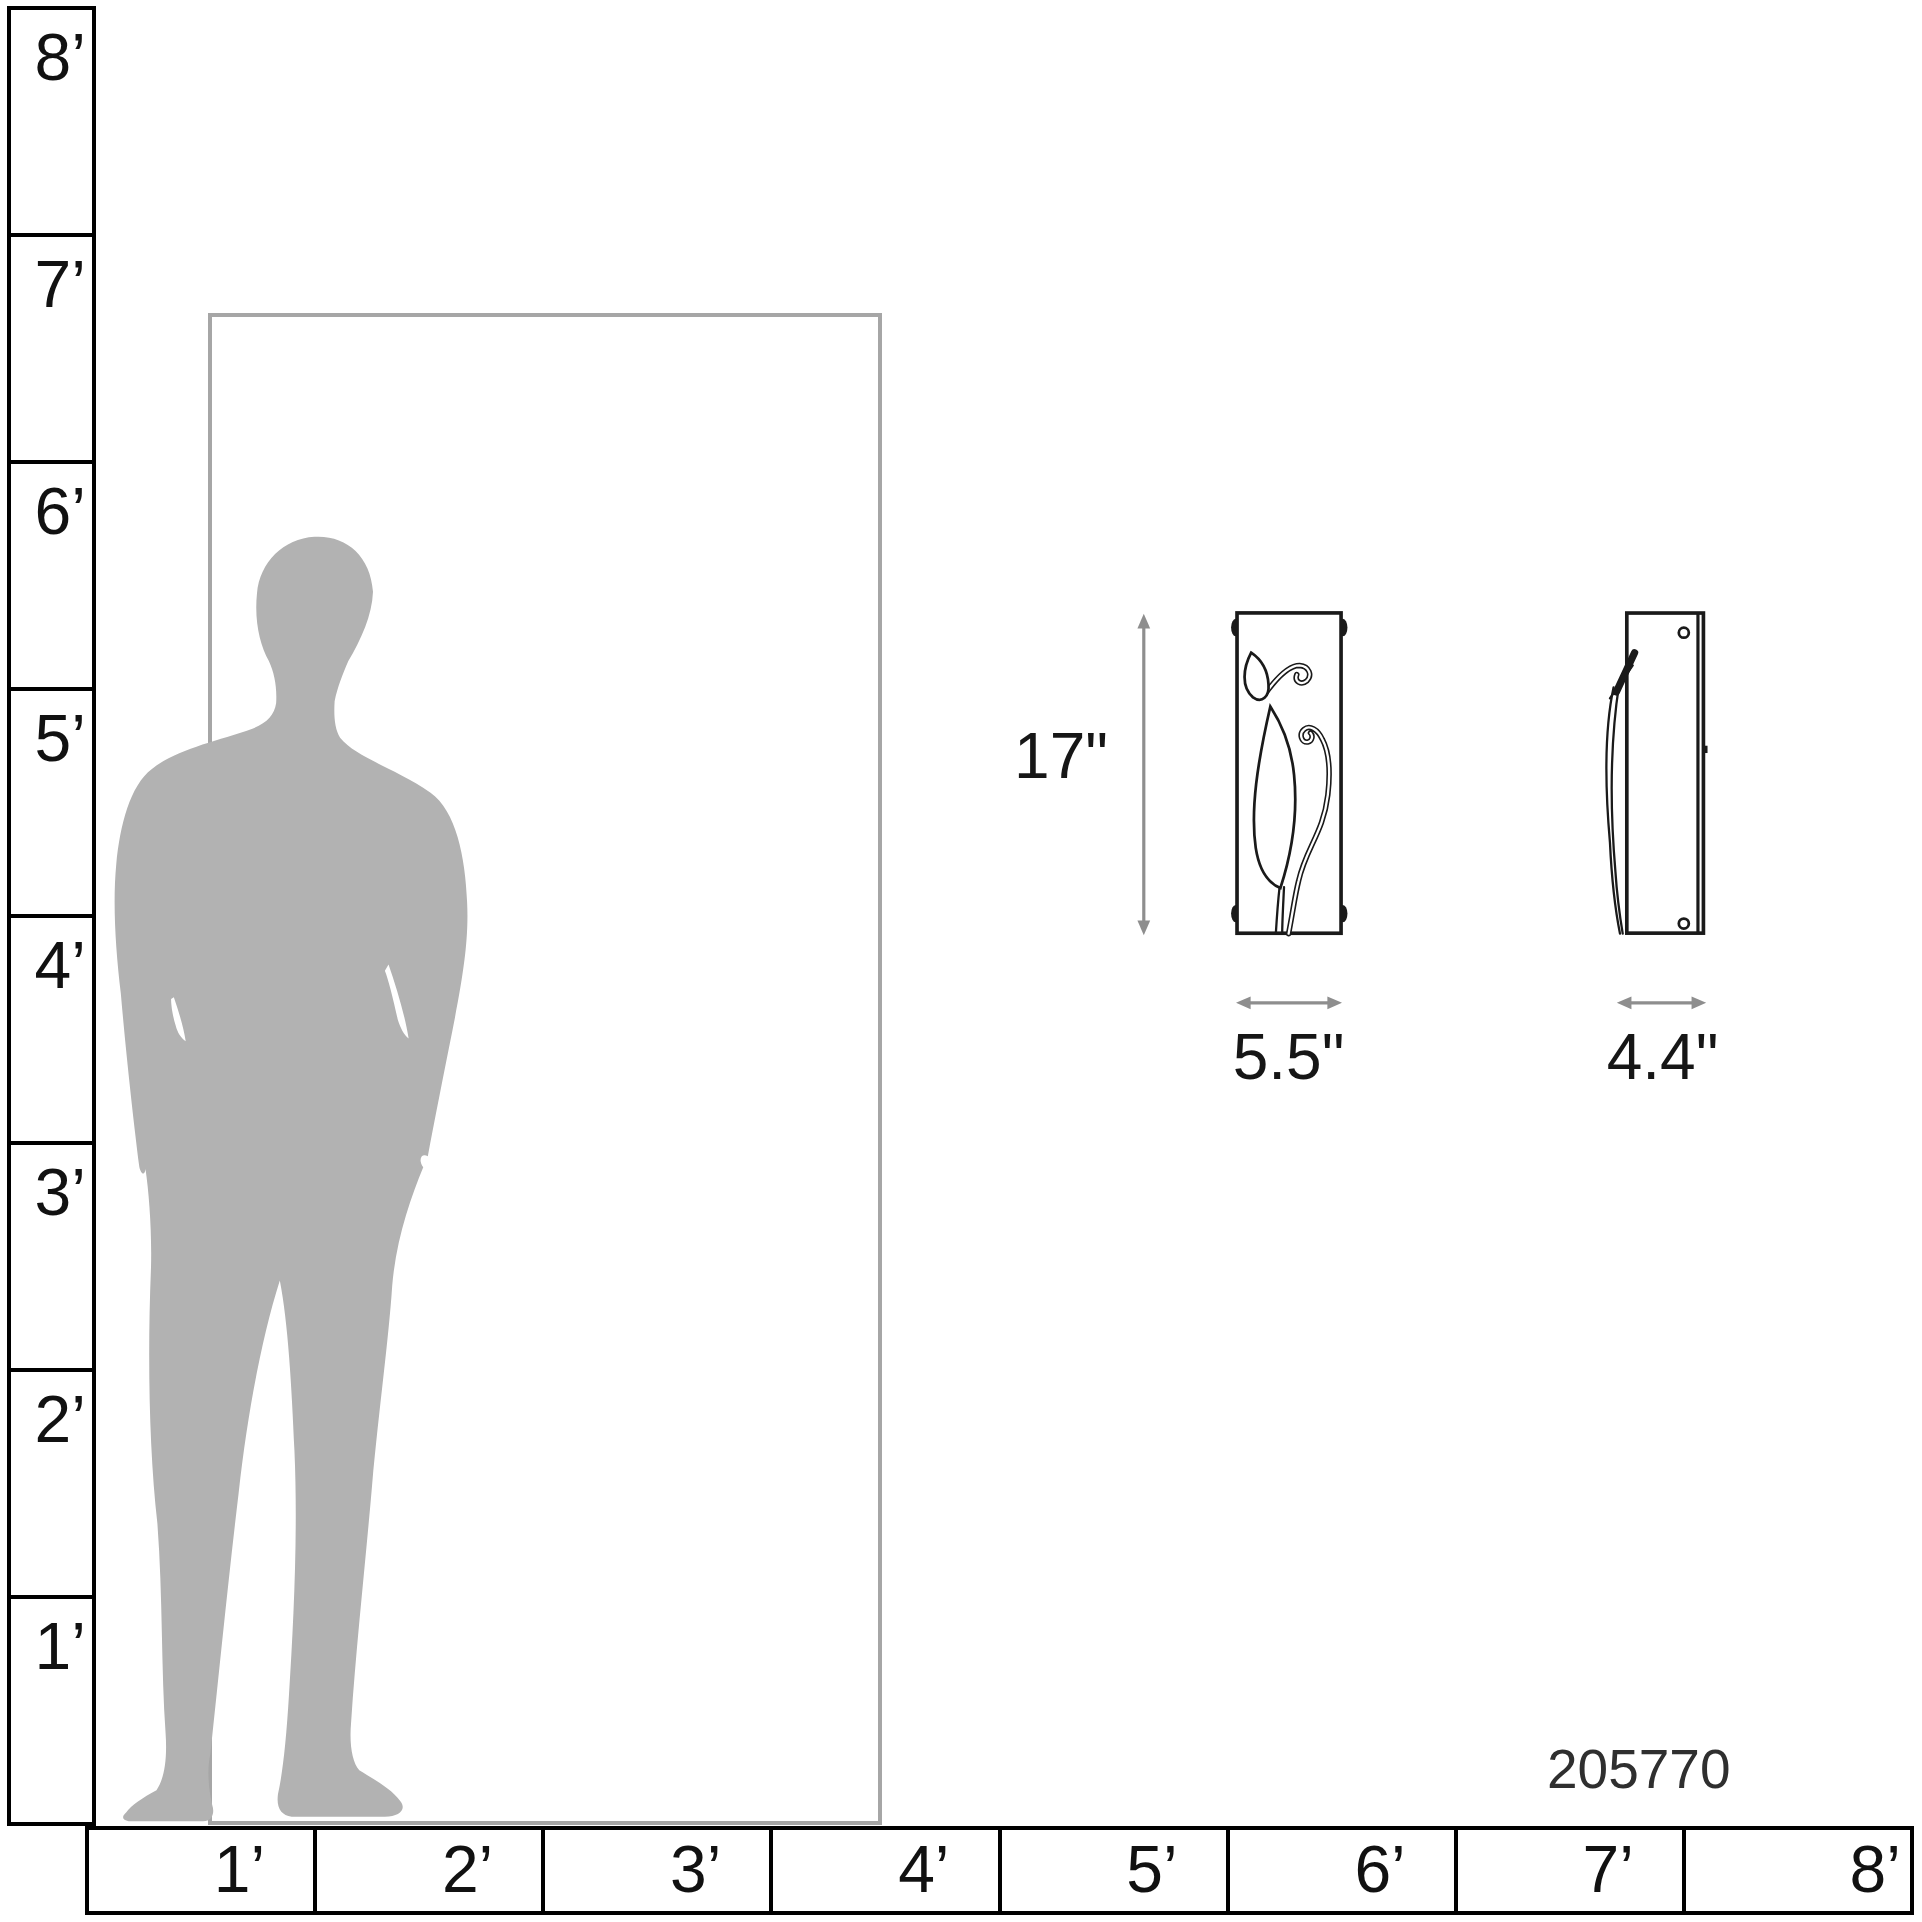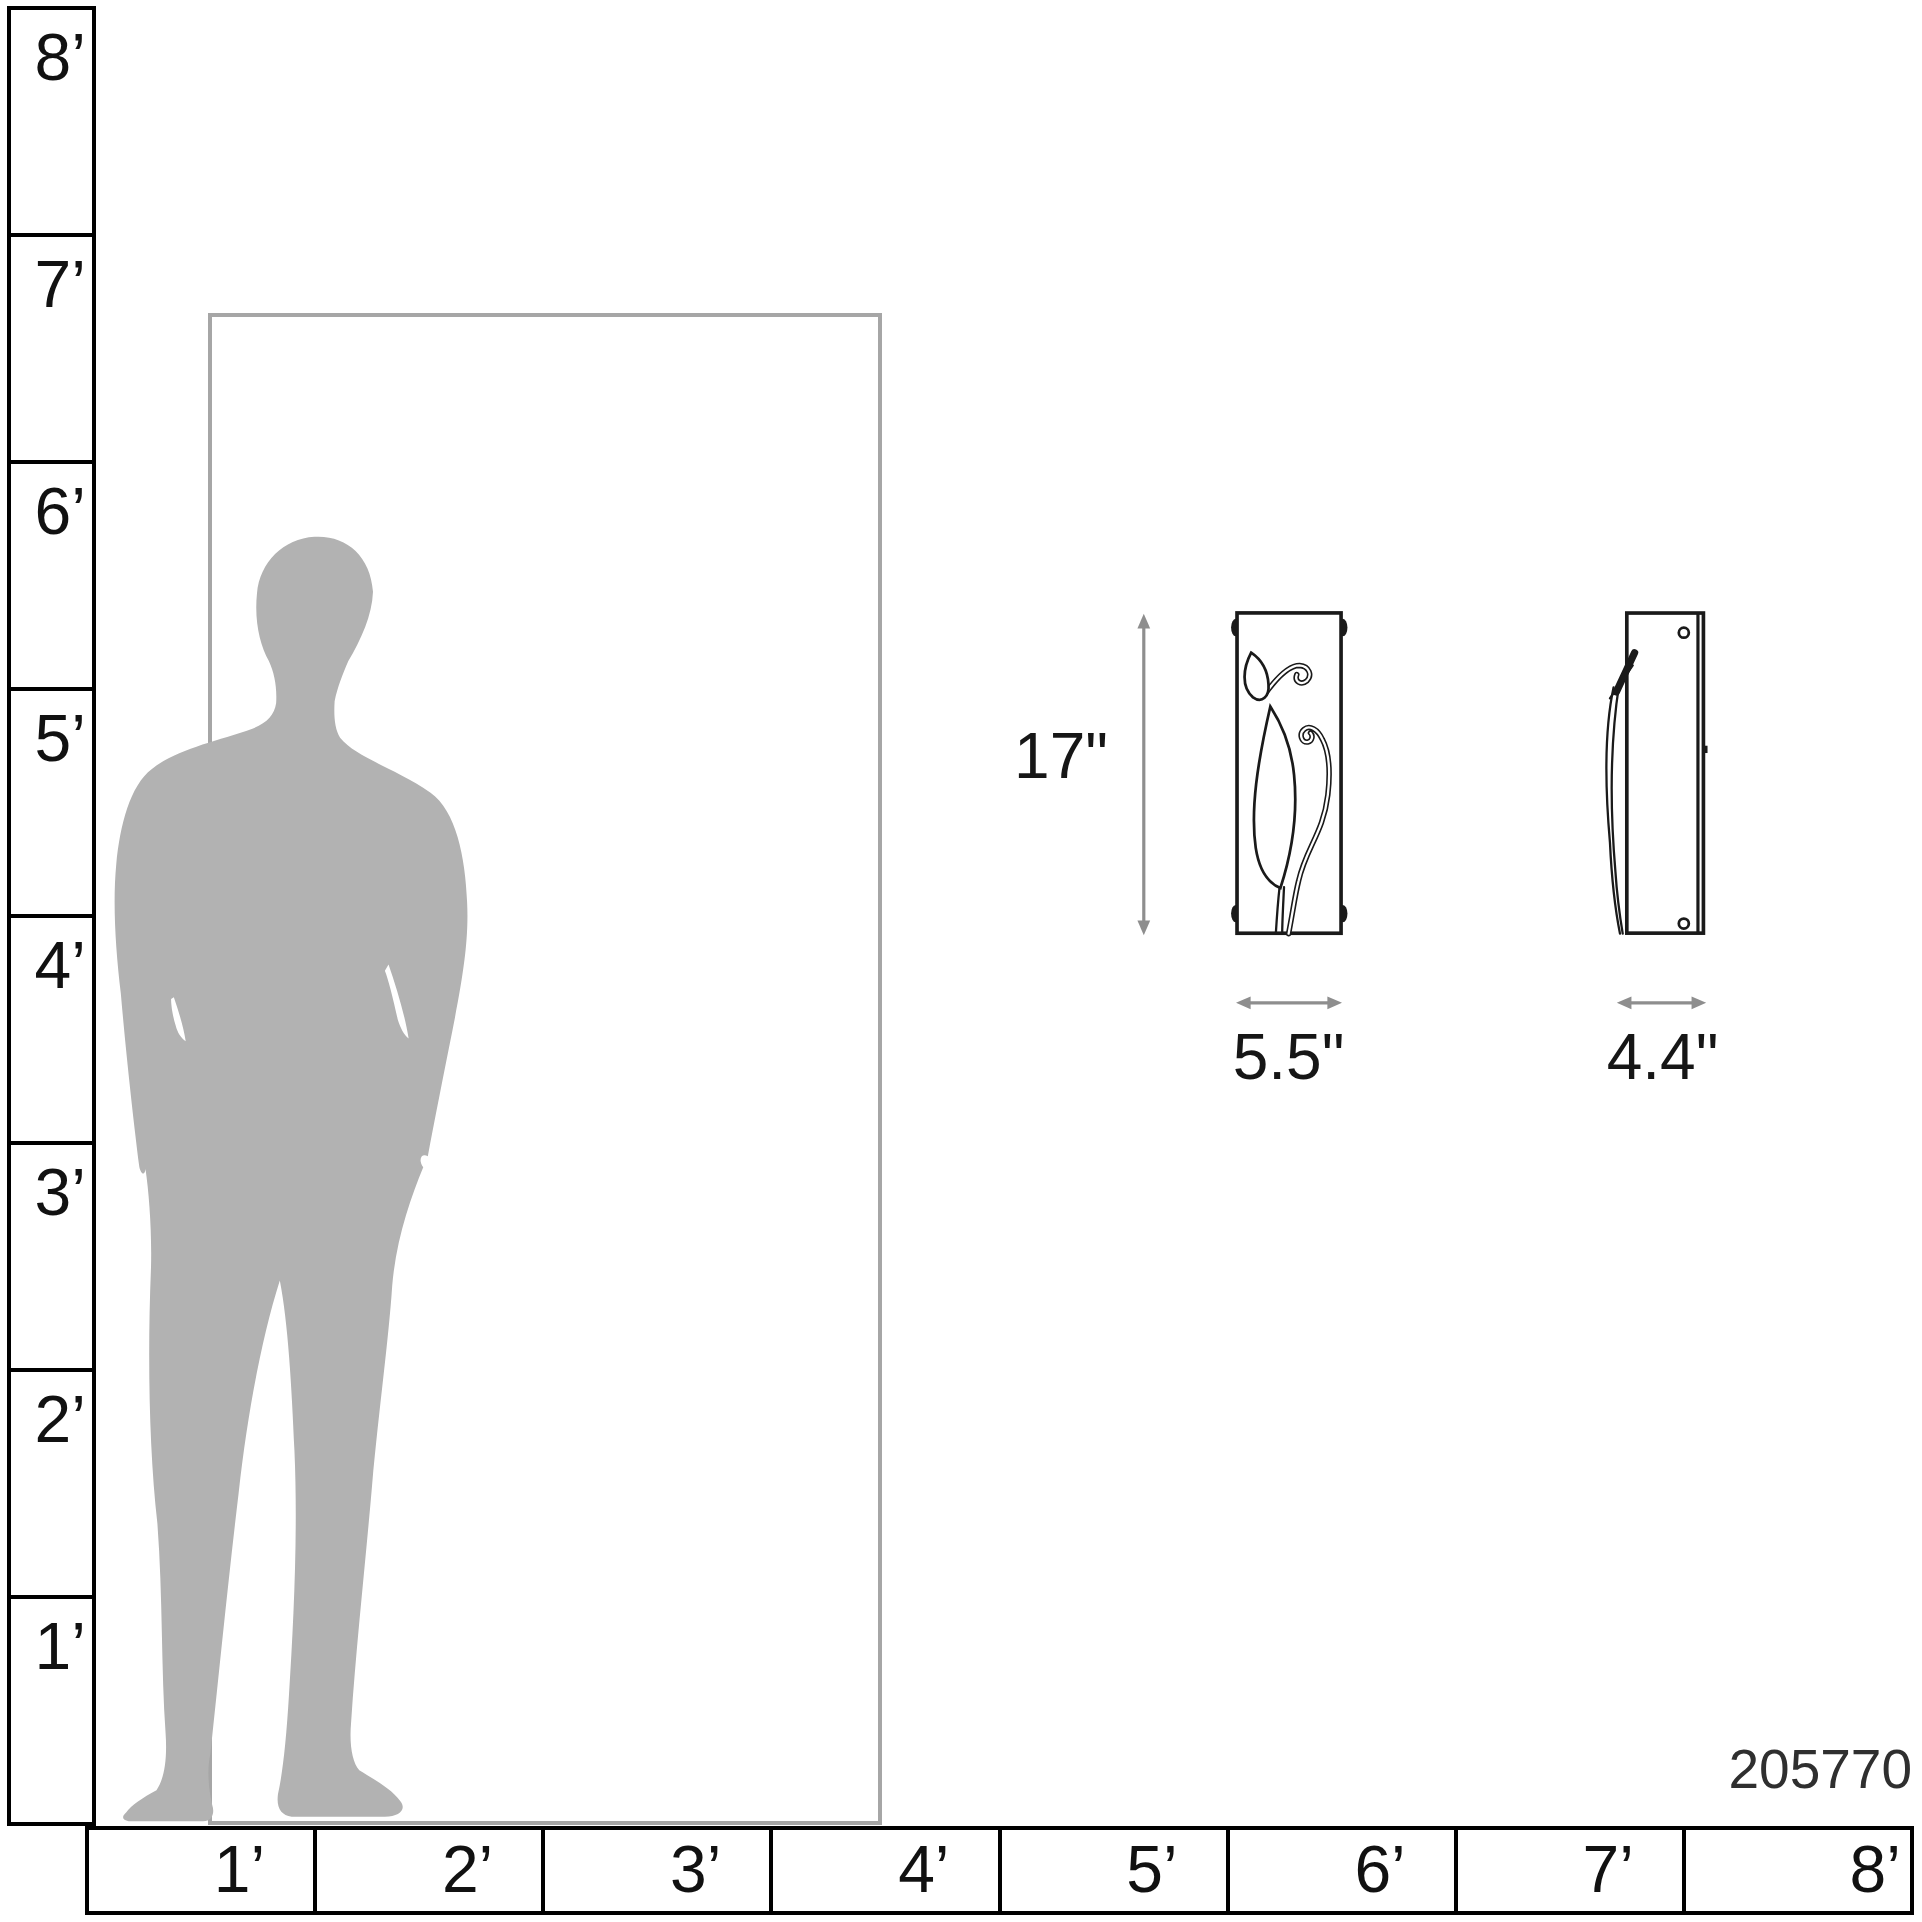--- a/index.html
+++ b/index.html
@@ -58,21 +58,21 @@
 
   
   .dim{position:absolute;font-size:64px;line-height:1;color:#161616;z-index:3;}
   .dim-height{left:916px;top:724px;width:192px;text-align:right;}
   .dim-width{left:1196px;top:1025px;width:185px;text-align:center;}
   .dim-depth{left:1570px;top:1025px;width:185px;text-align:center;}
 
   
   .product-number{
     position:absolute;left:1547px;top:1742px;width:365px;
-    text-align:right;font-size:55px;line-height:1;color:#2f2f2f;z-index:3;
+    text-align:left;font-size:55px;line-height:1;color:#2f2f2f;z-index:3;
   }
 </style>
 </head>
 <body>
 
 <div class="stage">
 
   <div class="v-ruler">
     <div class="v-cell">
         <span class="v-label">8’</span>

